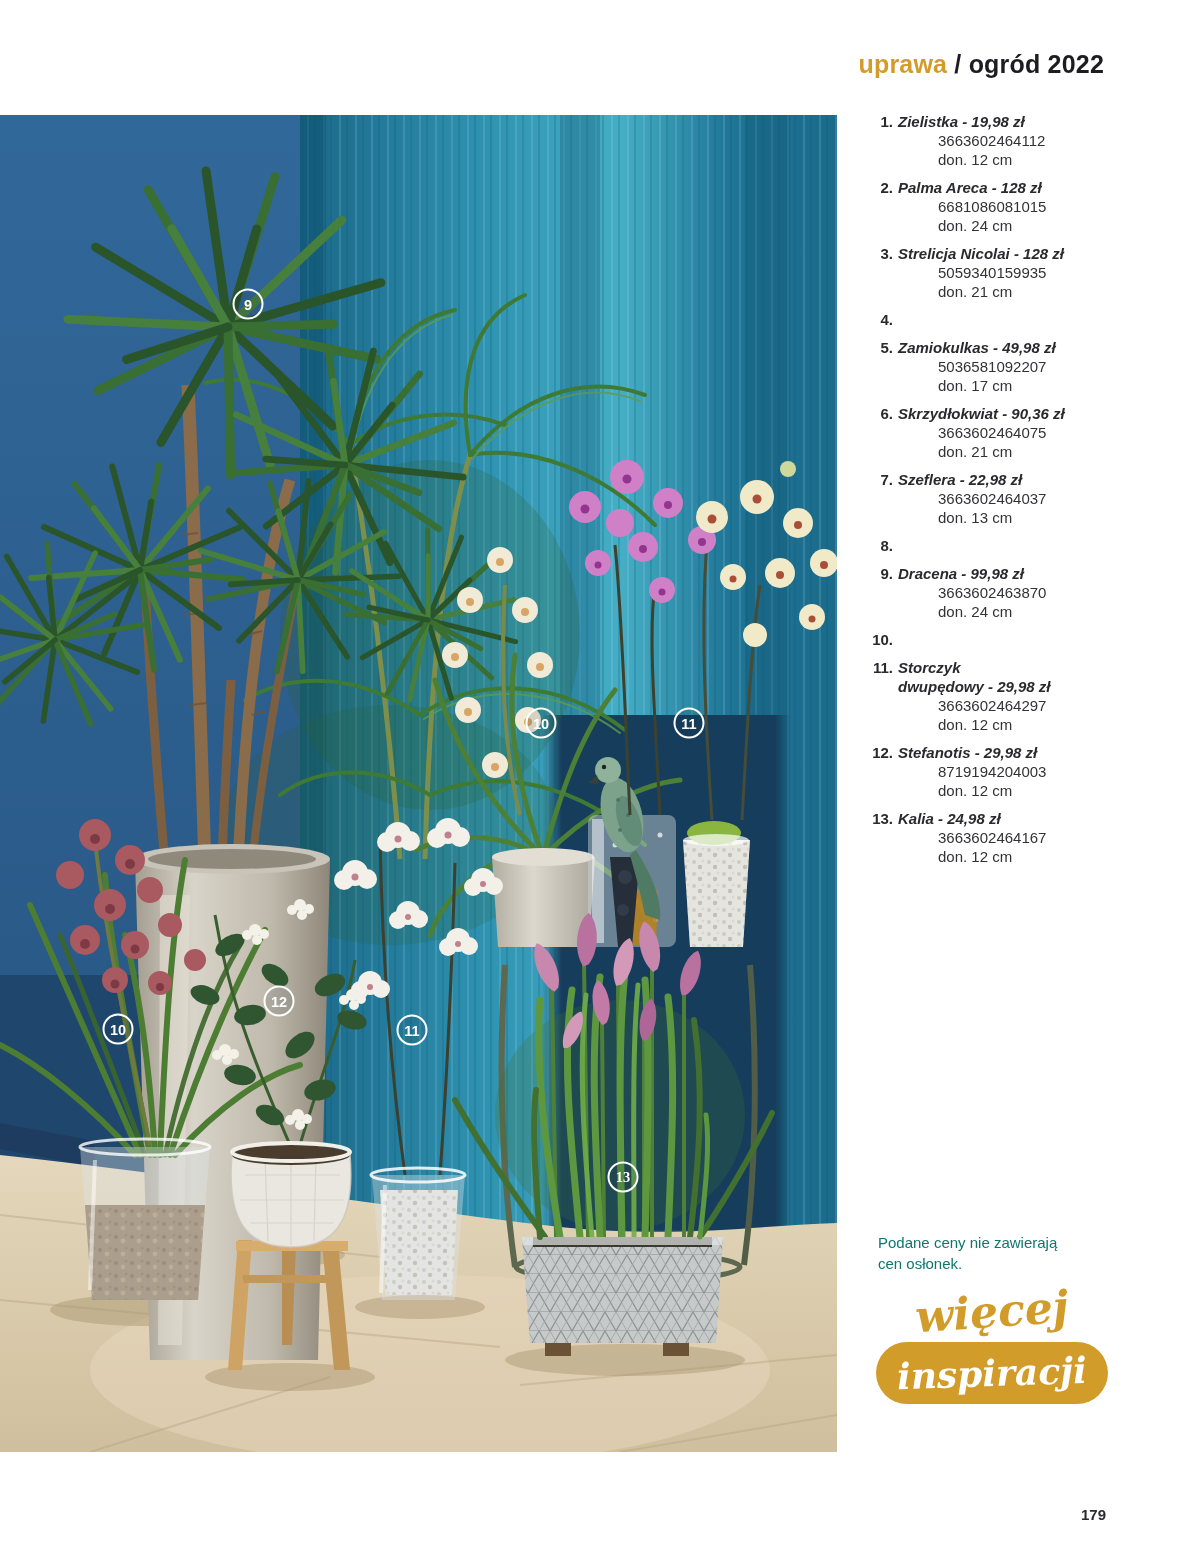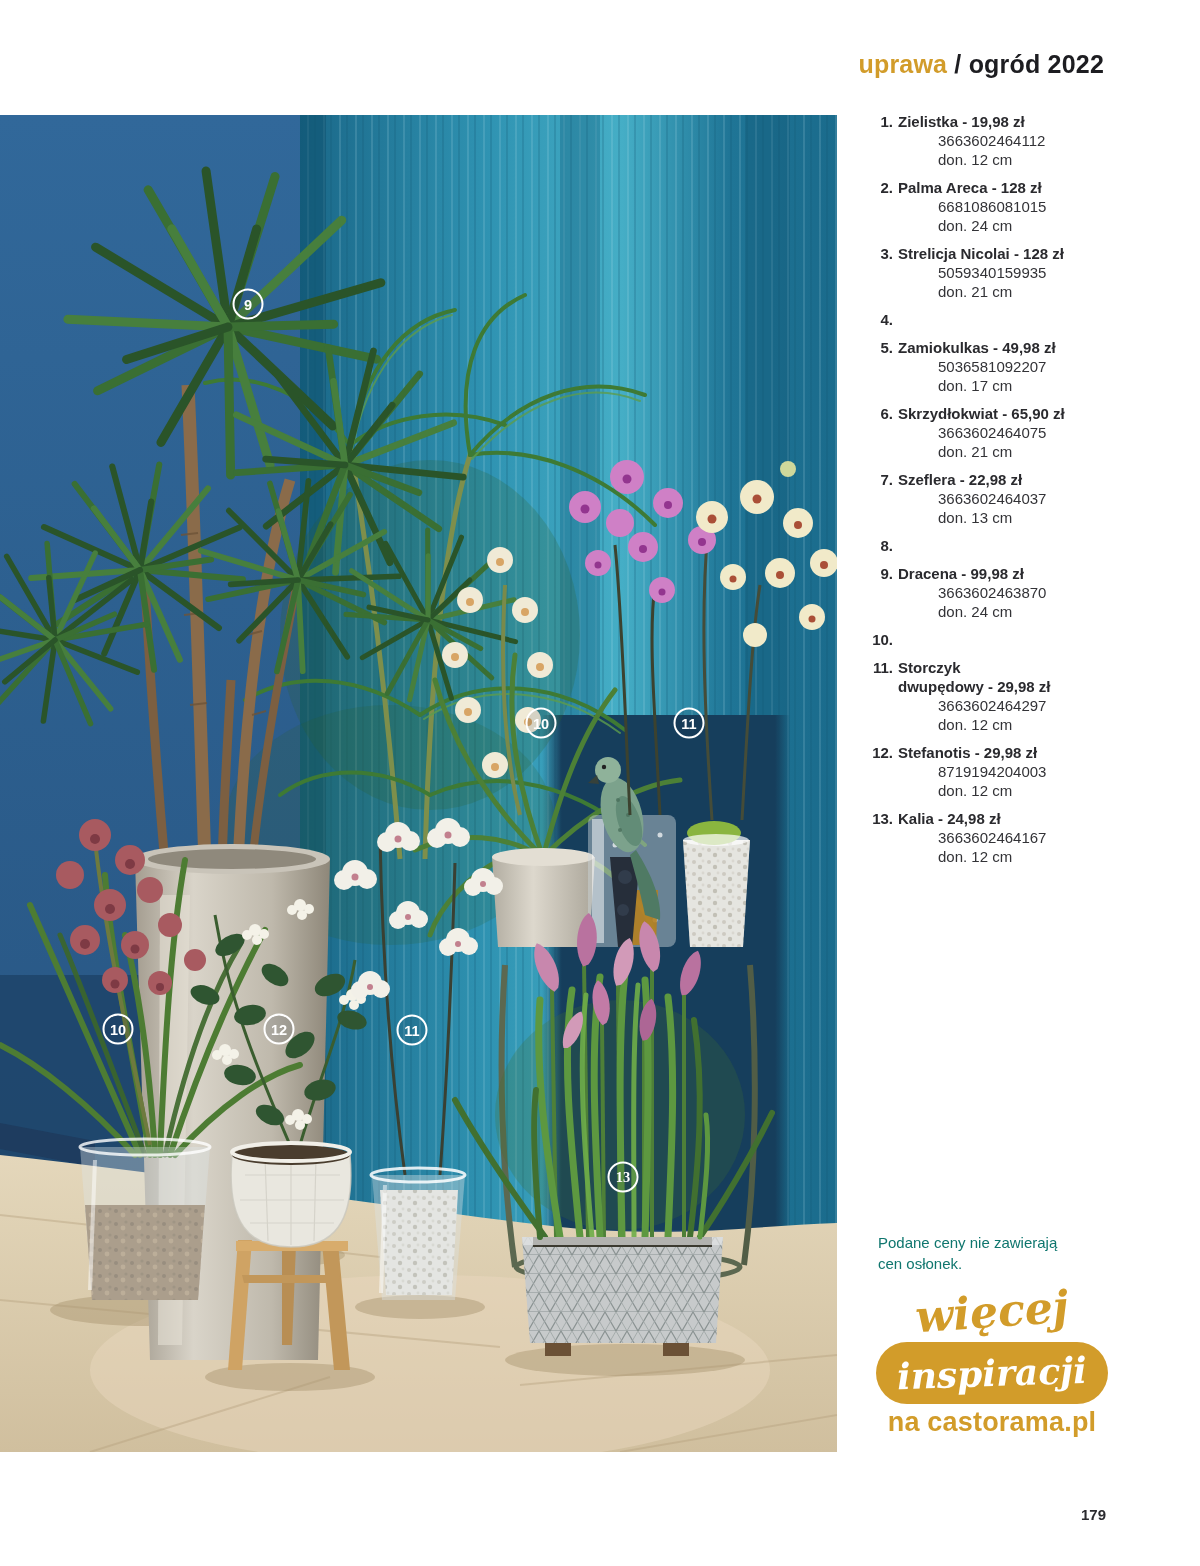--- a/index.html
+++ b/index.html
@@ -14,21 +14,21 @@
   .photo svg{display:block;}
   .badge{position:absolute;width:31px;height:31px;border:2.5px solid #fff;border-radius:50%;
          box-sizing:border-box;display:flex;align-items:center;justify-content:center;
          color:#fff;font-size:14.5px;font-weight:bold;background:rgba(25,45,65,.12);
          transform:translate(-50%,-50%);}
   
   .plist{position:absolute;left:868px;top:112px;width:250px;color:#2a2a2e;}
   .pitem{display:flex;margin-bottom:9px;font-size:15px;line-height:19px;}
   .pnum{width:25px;flex:0 0 25px;text-align:right;padding-right:5px;font-weight:bold;}
   .ptext{width:210px;}
-  .pname{font-weight:bold;}
+  .pname{font-weight:bold;font-style:italic;}
   .pcode,.psize{font-weight:normal;color:#333337;margin-left:40px;}
   
   .footnote{position:absolute;left:878px;top:1232px;font-size:15px;line-height:21px;color:#0f766e;}
   
   .logo{position:absolute;left:862px;top:1290px;width:260px;text-align:center;}
   .logo .script1{display:block;font-family:"DejaVu Serif","Liberation Serif",serif;
         font-style:italic;font-weight:bold;font-size:44px;color:#d29c2a;
         transform:rotate(-4deg);line-height:1;}
   .logo .pill{display:block;margin:8px auto 0 auto;width:232px;height:62px;border-radius:31px;
         background:#d29c2a;display:flex;align-items:center;justify-content:center;}
@@ -543,21 +543,21 @@
         <rect x="663" y="1228" width="26" height="13" fill="#6b5136"></rect>
         <path d="M540,1122 C535,1060 532,1010 536,975" stroke="#417030" stroke-width="6" fill="none" stroke-linecap="round"></path>
         <path d="M700,1122 C706,1070 710,1030 706,1000" stroke="#5d9840" stroke-width="5" fill="none" stroke-linecap="round"></path>
       </g>
     </svg>
     <div id="photo-badges">
         <div class="badge" style="left: 248px; top: 189px;">9</div>
         <div class="badge" style="left: 541px; top: 608px;">10</div>
         <div class="badge" style="left: 689px; top: 608px;">11</div>
         <div class="badge" style="left: 118px; top: 914px;">10</div>
-        <div class="badge" style="left: 279px; top: 914px;">12</div>
+        <div class="badge" style="left: 279px; top: 886px;">12</div>
         <div class="badge" style="left: 412px; top: 915px;">11</div>
         <div class="badge" style="left: 623px; top: 1062px; font-family: Liberation Serif, serif;">13</div>
       </div>
   </div>
 
   <div class="plist" id="product-list">
       <div class="pitem">
         <span class="pnum">1.</span>
         <div class="ptext">
           <div class="pname">Zielistka - 19,98 zł</div>
@@ -588,21 +588,21 @@
         <span class="pnum">5.</span>
         <div class="ptext">
           <div class="pname">Zamiokulkas - 49,98 zł</div>
           <div class="pcode">5036581092207</div>
           <div class="psize">don. 17 cm</div>
         </div>
       </div>
       <div class="pitem">
         <span class="pnum">6.</span>
         <div class="ptext">
-          <div class="pname">Skrzydłokwiat - 65,90 zł</div>
+          <div class="pname">Skrzydłokwiat - 90,36 zł</div>
           <div class="pcode">3663602464075</div>
           <div class="psize">don. 21 cm</div>
         </div>
       </div>
       <div class="pitem">
         <span class="pnum">7.</span>
         <div class="ptext">
           <div class="pname">Szeflera - 22,98 zł</div>
           <div class="pcode">3663602464037</div>
           <div class="psize">don. 13 cm</div>
@@ -652,17 +652,16 @@
   <div class="footnote">
     <div>Podane ceny nie zawierają</div>
     <div>cen osłonek.</div>
   </div>
 
   <div class="logo">
     <span class="script1">więcej</span>
     <span class="pill">
       <span>inspiracji</span>
     </span>
-    <span class="url">na castorama.pl</span>
   </div>
 
   <div class="pagenum">179</div>
 </div>
 
 </body></html>

